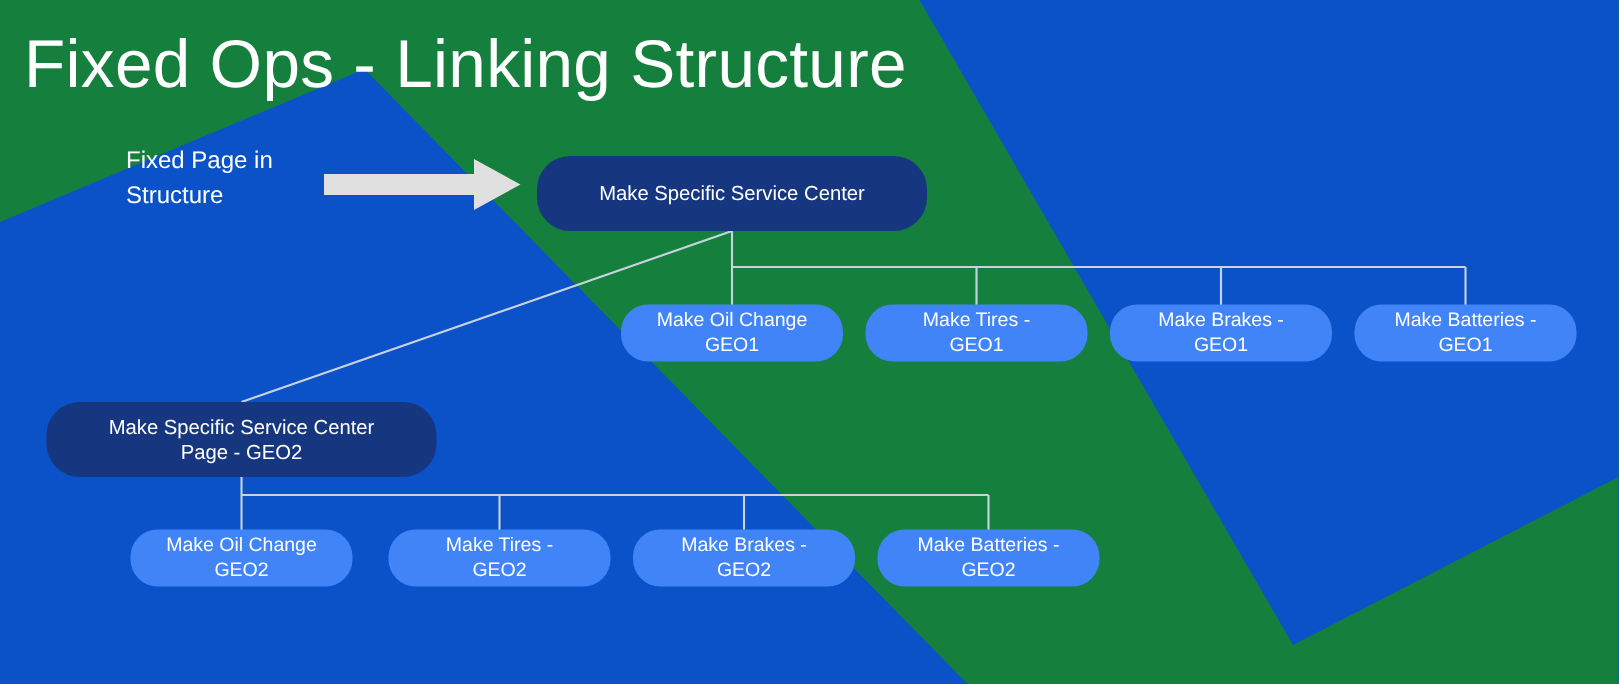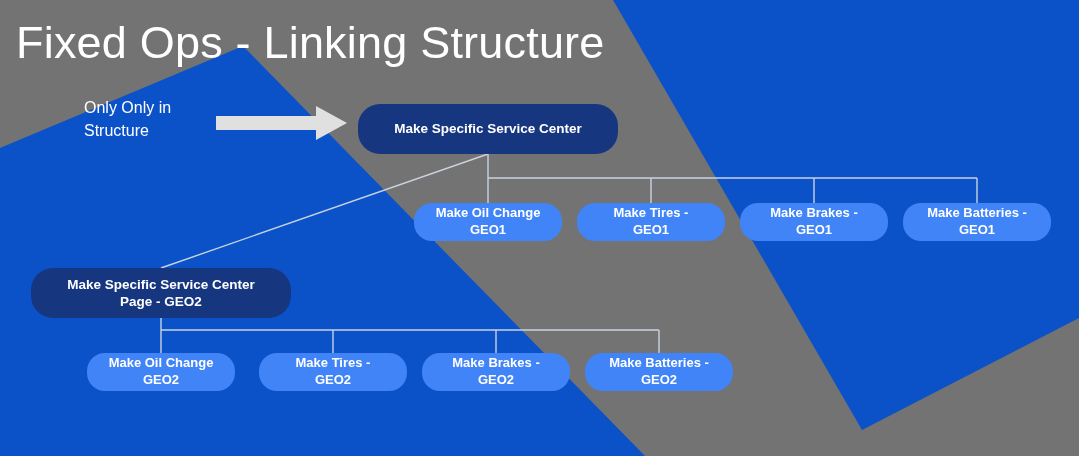--- a/index.html
+++ b/index.html
@@ -5,21 +5,21 @@
   html, body {
     margin: 0;
     padding: 0;
     background: #0b57d0;
   }
   #slide {
     position: relative;
     width: 1079px;
     height: 456px;
     overflow: hidden;
-    background: #737373;
+    background: #15803d;
     font-family: "Liberation Sans", sans-serif;
   }
 
   
   .bg-layer {
     position: absolute;
     inset: 0;
     width: 100%;
     height: 100%;
     pointer-events: none;
@@ -84,36 +84,36 @@
     padding: 4px 10px;
   }
   .node-child {
     background: #4084f7;
     border-radius: 18px;
     font-size: 13px;
     padding: 3px 8px;
     align-items: center;
   }
 
-  .node span { display: block; font-weight: bold; }
+  .node span { display: block; }
 </style>
 </head>
 <body>
 
 <div id="slide">
 
   <svg class="bg-layer" viewBox="0 0 1079 456" preserveAspectRatio="none">
     <polygon points="243,46 645,456 0,456 0,148" fill="#0b52c9"></polygon>
     <polygon points="613,0 1079,0 1079,318 862,430" fill="#0b52c9"></polygon>
   </svg>
 
   <div class="title">Fixed Ops - Linking Structure</div>
 
   <div class="annotation">
-    <span>Only Only in</span>
+    <span>Fixed Page in</span>
     <span>Structure</span>
   </div>
 
   <div class="arrow-wrap">
     <svg viewBox="0 0 132 38" width="132" height="38">
       <polygon points="0,12 100,12 100,2 131,19 100,36 100,26 0,26" fill="#e0e0e0"></polygon>
     </svg>
   </div>
 
   <svg class="connectors" viewBox="0 0 1079 456" preserveAspectRatio="none">

